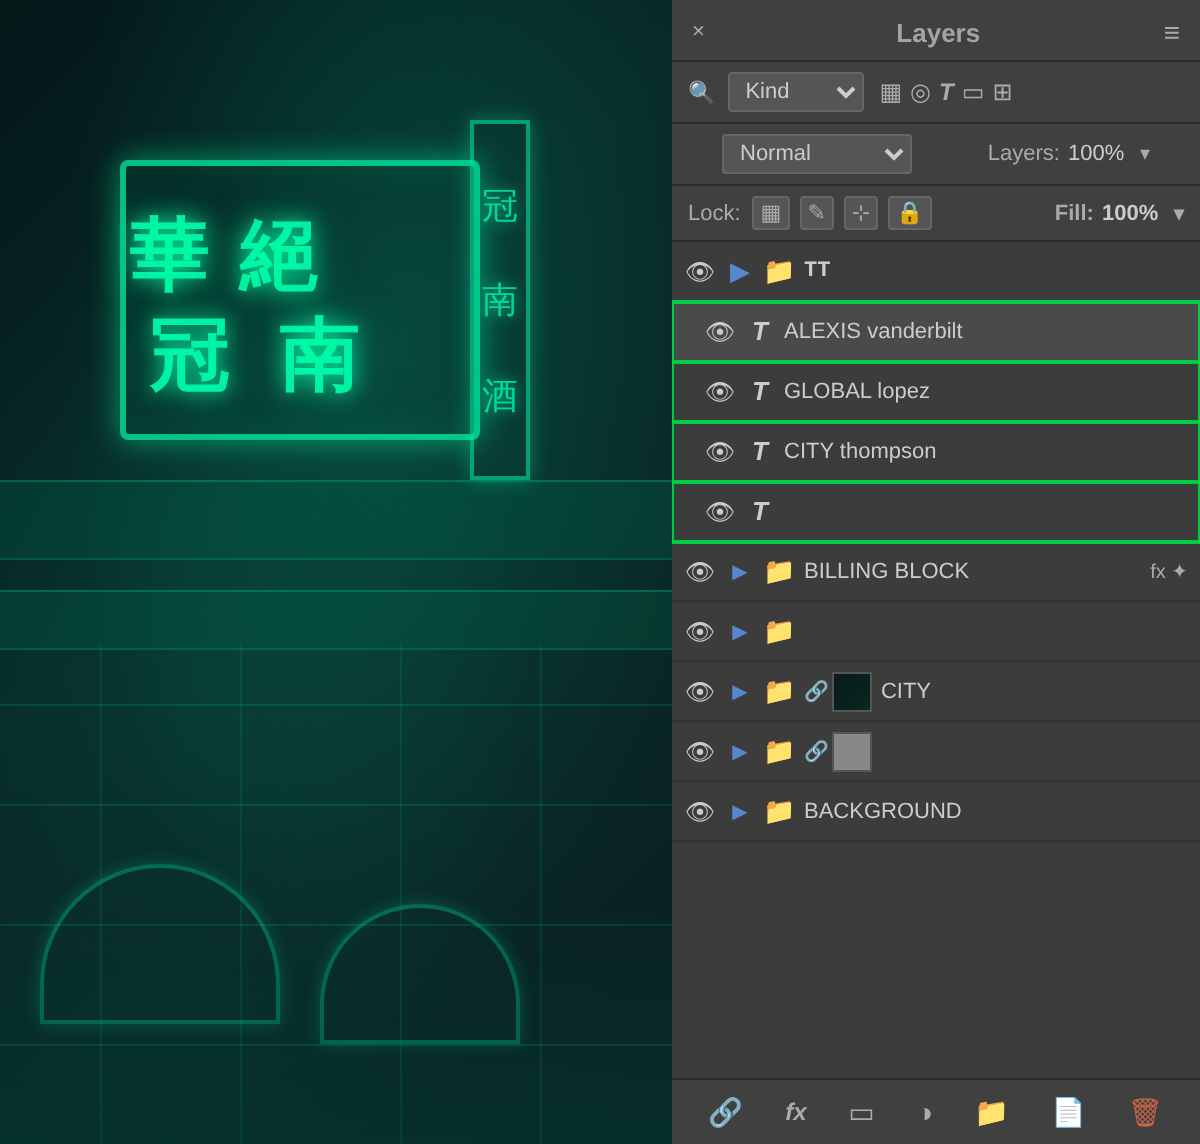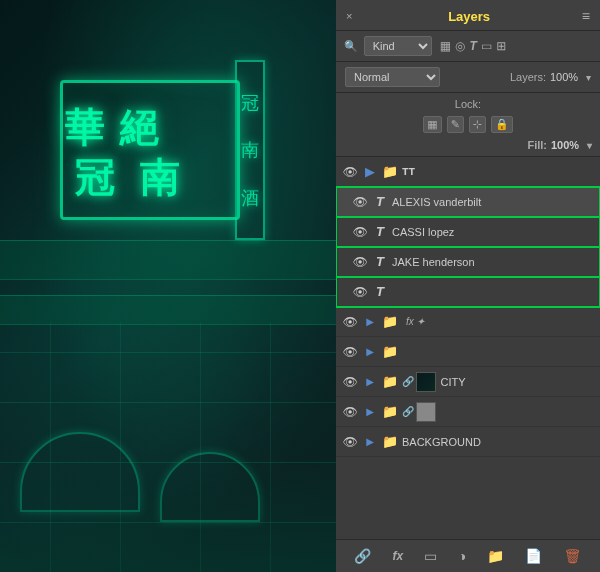--- a/index.html
+++ b/index.html
@@ -116,21 +116,21 @@
     .panel-header {
       background: #404040;
       padding: 8px 10px 6px;
       display: flex;
       align-items: center;
       justify-content: space-between;
       border-bottom: 1px solid #2a2a2a;
     }
 
     .panel-title {
-      color: #fde047;
+      color: #a3a3a3;
       font-size: 13px;
       font-weight: bold;
     }
 
     .panel-menu-icon {
       color: #aaa;
       font-size: 14px;
       cursor: pointer;
     }
 
@@ -173,21 +173,21 @@
     }
 
     .kind-icon {
       color: #aaa;
       font-size: 12px;
     }
 
     
     .mode-row {
       background: #404040;
-      padding: 5px 9px;
+      padding: 5px 25px;
       display: flex;
       align-items: center;
       gap: 6px;
       border-bottom: 1px solid #2a2a2a;
     }
 
     .mode-select {
       background: #555;
       border: 1px solid #666;
       color: #ccc;
@@ -217,21 +217,20 @@
     }
 
     
     .lock-row {
       background: #404040;
       padding: 5px 8px;
       display: flex;
       align-items: center;
       gap: 6px;
       border-bottom: 1px solid #2a2a2a;
-      flex-direction: column;
     }
 
     .lock-label {
       color: #aaa;
       font-size: 11px;
     }
 
     .lock-icons {
       display: flex;
       gap: 5px;
@@ -360,21 +359,20 @@
 
     .layer-name.bold {
       font-weight: bold;
       font-family: Liberation Mono, monospace;
     }
 
     .fx-badge {
       color: #aaa;
       font-size: 10px;
       margin-left: 4px;
-      font-style: italic;
     }
 
     .link-icon-sm {
       color: #888;
       font-size: 10px;
       margin-right: 2px;
     }
 
     
     .panel-toolbar {
@@ -508,31 +506,31 @@
       <span class="layer-name">ALEXIS vanderbilt</span>
     </div>
 
     <div class="layer-item indent-1" style="outline: 2px solid #00cc44; outline-offset: -1px; outline-top: none;">
       <div class="eye-icon">
         <span class="eye-symbol">👁</span>
       </div>
       <div class="layer-type-icon">
         <span class="text-icon">T</span>
       </div>
-      <span class="layer-name">CASSI lopez</span>
+      <span class="layer-name">GLOBAL lopez</span>
     </div>
 
     <div class="layer-item indent-1" style="outline: 2px solid #00cc44; outline-offset: -1px;">
       <div class="eye-icon">
         <span class="eye-symbol">👁</span>
       </div>
       <div class="layer-type-icon">
         <span class="text-icon">T</span>
       </div>
-      <span class="layer-name">JAKE henderson</span>
+      <span class="layer-name">CITY thompson</span>
     </div>
 
     <div class="layer-item indent-1" style="outline: 2px solid #00cc44; outline-offset: -1px;">
       <div class="eye-icon">
         <span class="eye-symbol">👁</span>
       </div>
       <div class="layer-type-icon">
         <span class="text-icon">T</span>
       </div>
     </div>
@@ -540,20 +538,21 @@
     <div class="layer-item">
       <div class="eye-icon">
         <span class="eye-symbol">👁</span>
       </div>
       <div class="layer-type-icon">
         <span style="color:#5588cc; font-size:10px;">▶</span>
       </div>
       <div class="layer-type-icon">
         <span style="color:#5588cc; font-size:13px;">📁</span>
       </div>
+      <span class="layer-name">BILLING BLOCK</span>
       <span class="fx-badge">fx ✦</span>
     </div>
 
     <div class="layer-item">
       <div class="eye-icon">
         <span class="eye-symbol">👁</span>
       </div>
       <div class="layer-type-icon">
         <span style="color:#5588cc; font-size:10px;">▶</span>
       </div>

